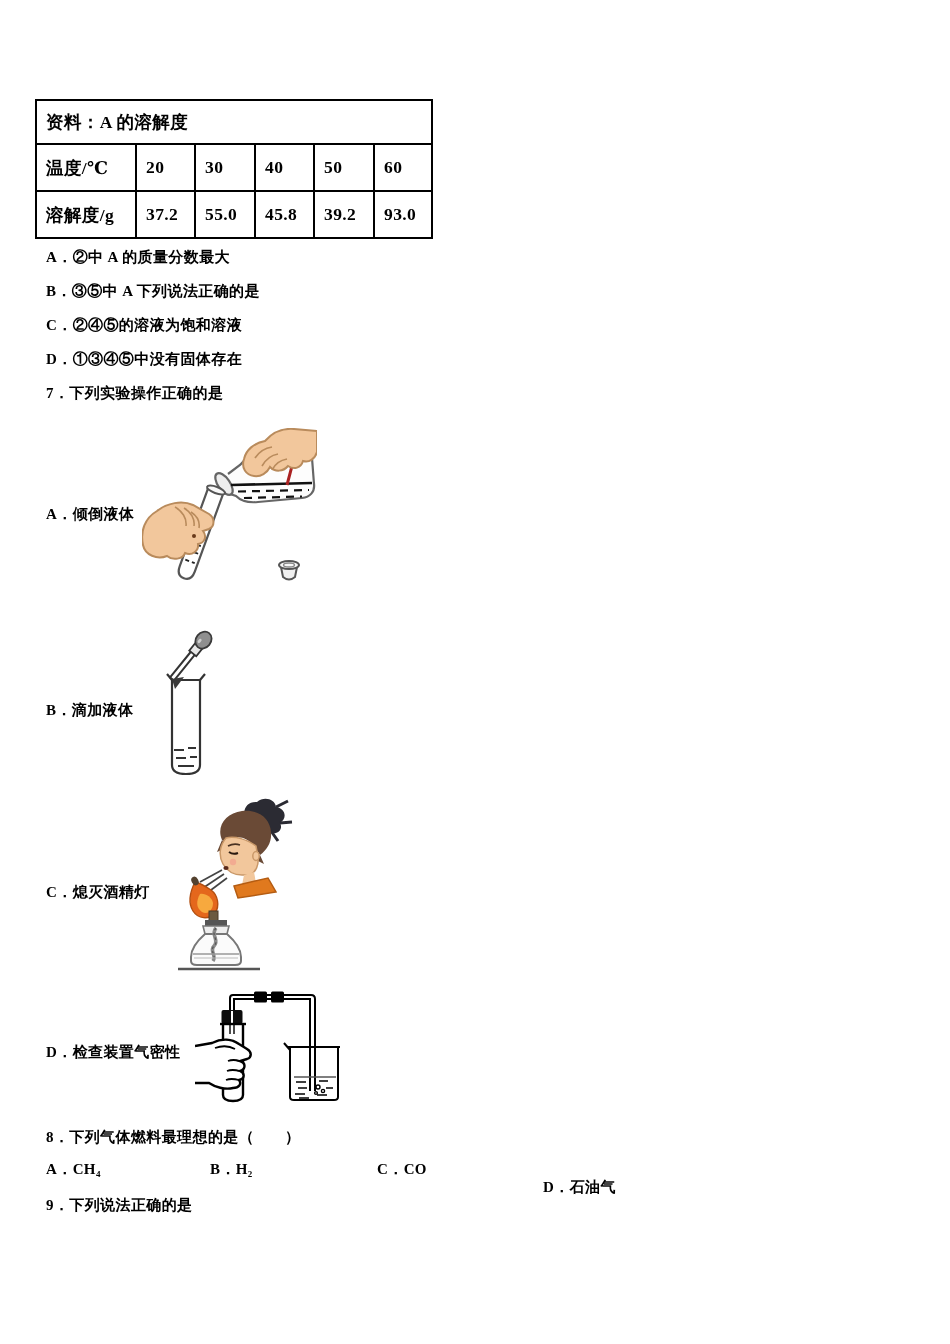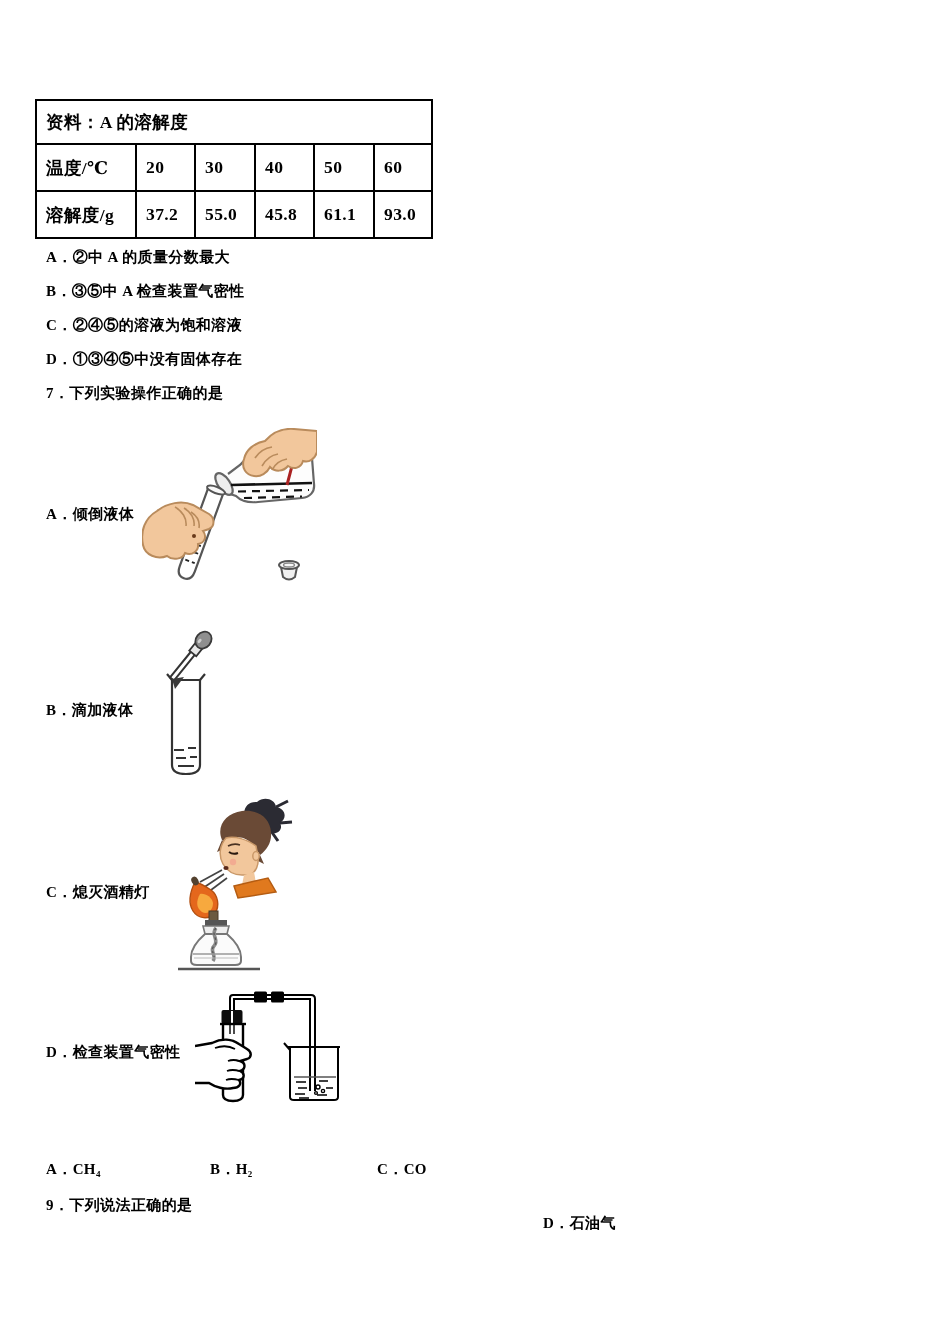--- a/index.html
+++ b/index.html
@@ -39,28 +39,28 @@
       <td>30</td>
       <td>40</td>
       <td>50</td>
       <td>60</td>
     </tr>
     <tr class="tr-row">
       <td>溶解度/g</td>
       <td>37.2</td>
       <td>55.0</td>
       <td>45.8</td>
-      <td>61.1</td>
+      <td>39.2</td>
       <td>93.0</td>
     </tr>
   </tbody>
     </table>
 
   <div class="txt" style="left:46px;top:246px">A．②中 A 的质量分数最大</div>
-  <div class="txt" style="left:46px;top:280px">B．③⑤中 A 检查装置气密性</div>
+  <div class="txt" style="left:46px;top:280px">B．③⑤中 A 下列说法正确的是</div>
   <div class="txt" style="left:46px;top:314px">C．②④⑤的溶液为饱和溶液</div>
   <div class="txt" style="left:46px;top:348px">D．①③④⑤中没有固体存在</div>
 
   <div class="txt" style="left:46px;top:382px">7．下列实验操作正确的是</div>
 
   <div class="txt" style="left:46px;top:503px">A．倾倒液体</div>
   <div class="illus" style="left:142px;top:428px">
     <svg width="175" height="156" viewBox="0 0 175 156">
       <g>
         <path d="M86,46 L98,37 C104,30 114,22 126,18 L152,10 C162,7 168,10 169,17 L172,56 C173,64 168,69 160,70 L116,74 C106,75 99,73 94,68 L88,66" fill="#fdfdfd" stroke="#666" stroke-width="2.2"></path>
@@ -184,20 +184,21 @@
         </g>
         <g stroke-width="1.4">
           <circle cx="123" cy="103" r="2"></circle>
             <circle cx="128" cy="107" r="1.6"></circle>
             <circle cx="121" cy="109" r="1.4"></circle>
         </g>
       </g>
     </svg>
   </div>
 
+  <div class="txt" style="left:46px;top:1126px">8．下列气体燃料最理想的是（　　）</div>
   <div class="txt" style="left:46px;top:1158px">A．CH₄</div>
   <div class="txt" style="left:210px;top:1158px">B．H₂</div>
   <div class="txt" style="left:377px;top:1158px">C．CO</div>
-  <div class="txt" style="left:543px;top:1212px">D．石油气</div>
+  <div class="txt" style="left:543px;top:1176px">D．石油气</div>
 
   <div class="txt" style="left:46px;top:1194px">9．下列说法正确的是</div>
 
 </div>
 
 </body></html>

